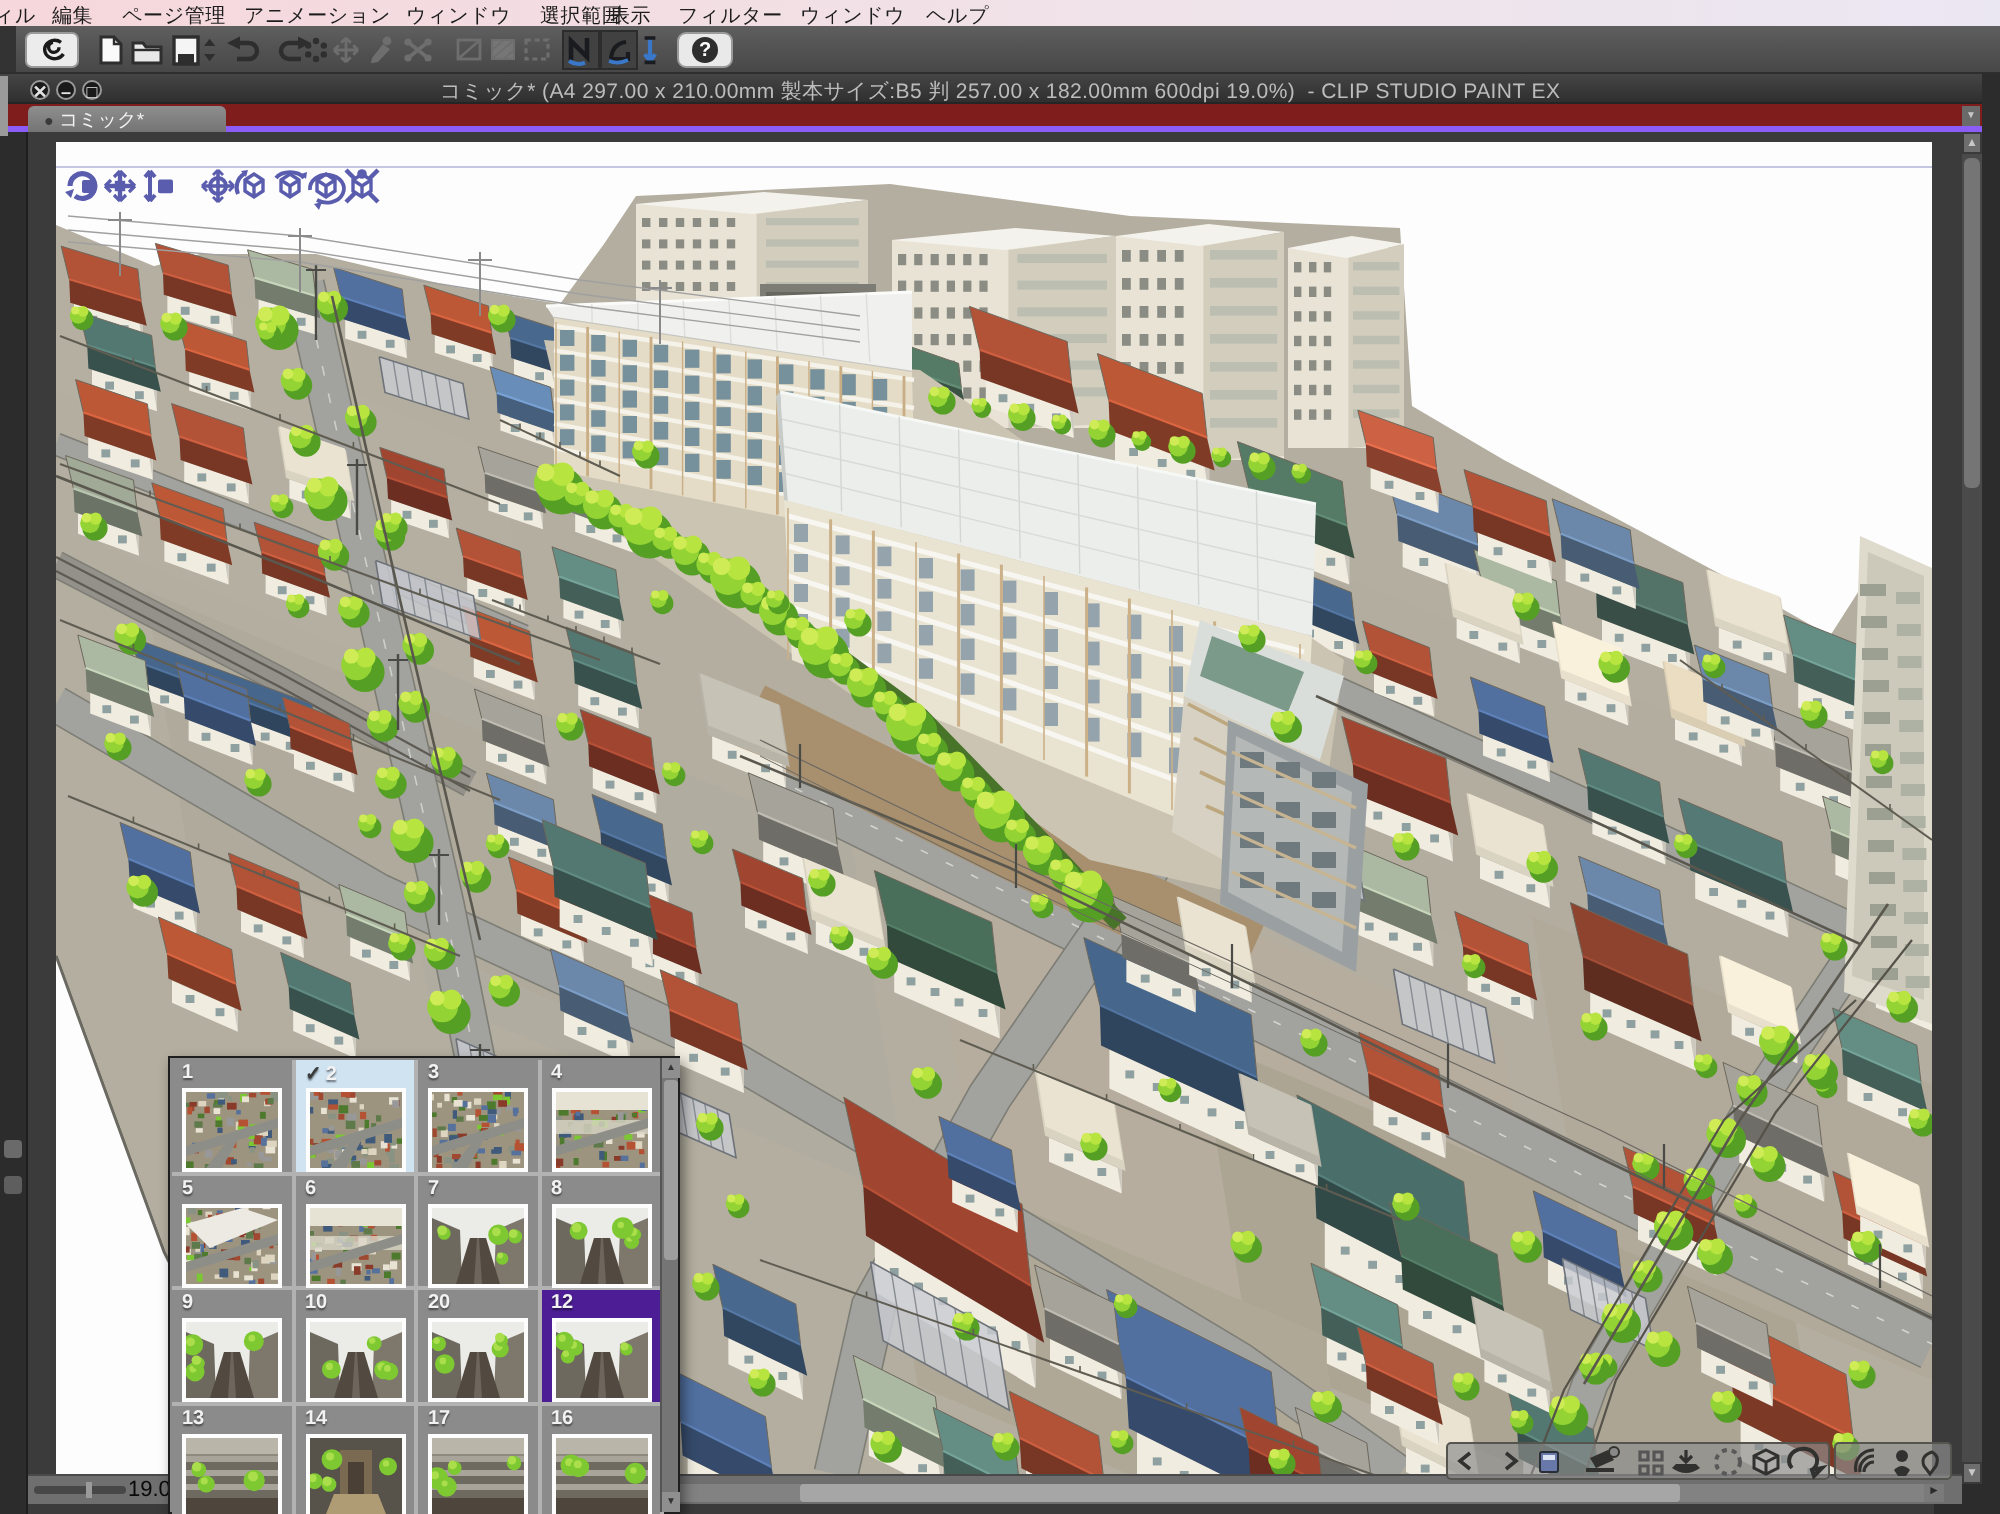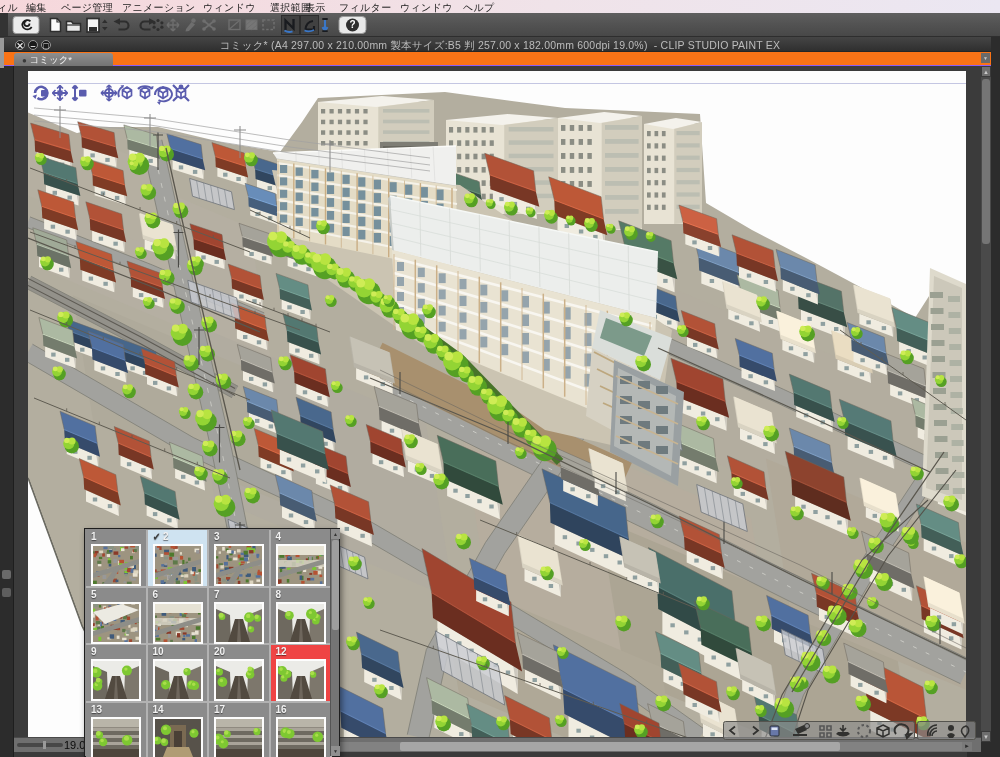--- a/index.html
+++ b/index.html
@@ -7,22 +7,22 @@
   background:linear-gradient(to right,#f6d7db,#f0e3e9 55%,#ebe7f2);}
 #menubar span {position:absolute;top:1px;font-size:10px;color:#1c1c1c;letter-spacing:0.3px}
 #toolbar {position:absolute;left:0;top:13px}
 #titlebar {position:absolute;left:0;top:37px;width:1000px;height:15px;
   background:linear-gradient(#454545,#2f2f2f);border-bottom:1px solid #252525}
 .wbtn {position:absolute;top:2.5px;width:10px;height:10px;border-radius:50%;
   background:#1a1a1a;border:1.5px solid #999;color:#e4e4e4;font-size:9px;line-height:10px;
   font-weight:bold;text-align:center}
 #titletext {position:absolute;top:2px;width:1000px;text-align:center;font-size:10.5px;
   color:#bcbcbc;letter-spacing:0.2px}
-#tabbar {position:absolute;left:0;top:52px;width:1000px;height:14px;background:#f97316;
-  border-bottom:1px solid #8b5cf6}
+#tabbar {position:absolute;left:0;top:52px;width:1000px;height:14px;background:#7f1d1d;
+  border-bottom:3px solid #8b5cf6}
 #tab {position:absolute;left:14px;top:1px;width:99px;height:13px;
   background:linear-gradient(#8e8e8e,#747474);
   border-radius:3px 3px 0 0;color:#f2f2f2;font-size:9.5px;padding:1px 0 0 8px}
 #tab .dot {color:#3a3a3a;font-size:8px}
 #leftstrip {position:absolute;left:0;top:13px;width:14px;height:744px;background:#2c2c2c;
   border-right:1px solid #1e1e1e}
 #canvasarea {position:absolute;left:14px;top:66px;width:967px;height:676px;background:#3b3b3b}
 #vscroll {position:absolute;left:981px;top:66px;width:10px;height:676px;background:#4a4a4a}
 #vscroll .up,#vscroll .dn {position:absolute;left:0;width:10px;height:11px;background:#6e6e6e;
   color:#c8c8c8;font-size:6px;text-align:center;line-height:11px;border:1px solid #3a3a3a}
@@ -2679,21 +2679,21 @@
             <circle cx="3.3" cy="10.9" r="3.7" fill="#7ec832"></circle>
             <circle cx="2.3" cy="9.4" r="1.6" fill="#aade4a"></circle>
             <circle cx="34.1" cy="13.5" r="4.3" fill="#7ec832"></circle>
             <circle cx="33.1" cy="12.0" r="2.4" fill="#aade4a"></circle>
             <circle cx="34.9" cy="9.3" r="3.1" fill="#7ec832"></circle>
             <circle cx="33.9" cy="7.8" r="2.4" fill="#aade4a"></circle>
             <circle cx="6.4" cy="21.0" r="4.9" fill="#7ec832"></circle>
             <circle cx="5.4" cy="19.5" r="1.7" fill="#aade4a"></circle>
           </svg></div>
       </div>
-      <div class="cell" style="background:#ef4444">
+      <div class="cell" style="background:#4c1d95">
         <div class="num">12</div>
         <div class="timg"><svg width="46" height="38">
             <rect width="46" height="38" fill="#ebebe7"></rect>
             <polygon points="0,5 14,11 15,38 0,38" fill="#6e695f"></polygon>
             <polygon points="46,5 32,11 31,38 46,38" fill="#7d776c"></polygon>
             <polygon points="12,38 34,38 27,15 19,15" fill="#524a40"></polygon>
             <polygon points="21,38 25,38 23.5,15 22.5,15" fill="#6e665c"></polygon>
             <circle cx="5.9" cy="17.3" r="3.5" fill="#7ec832"></circle>
             <circle cx="4.9" cy="15.8" r="1.7" fill="#aade4a"></circle>
             <circle cx="9.5" cy="12.9" r="4.0" fill="#7ec832"></circle>

